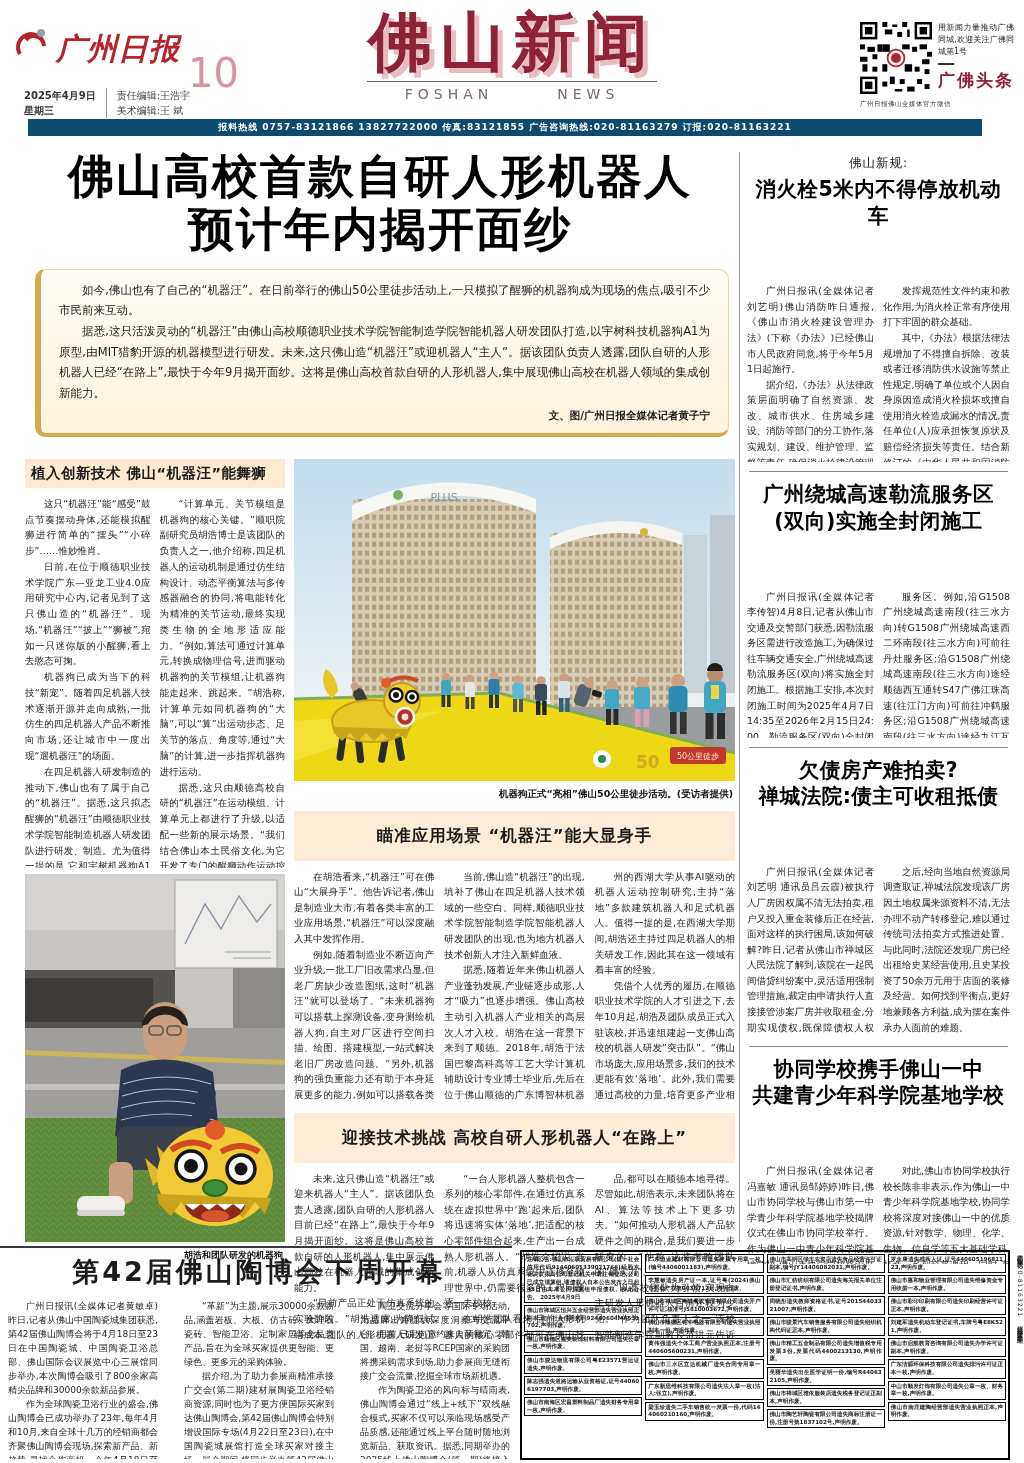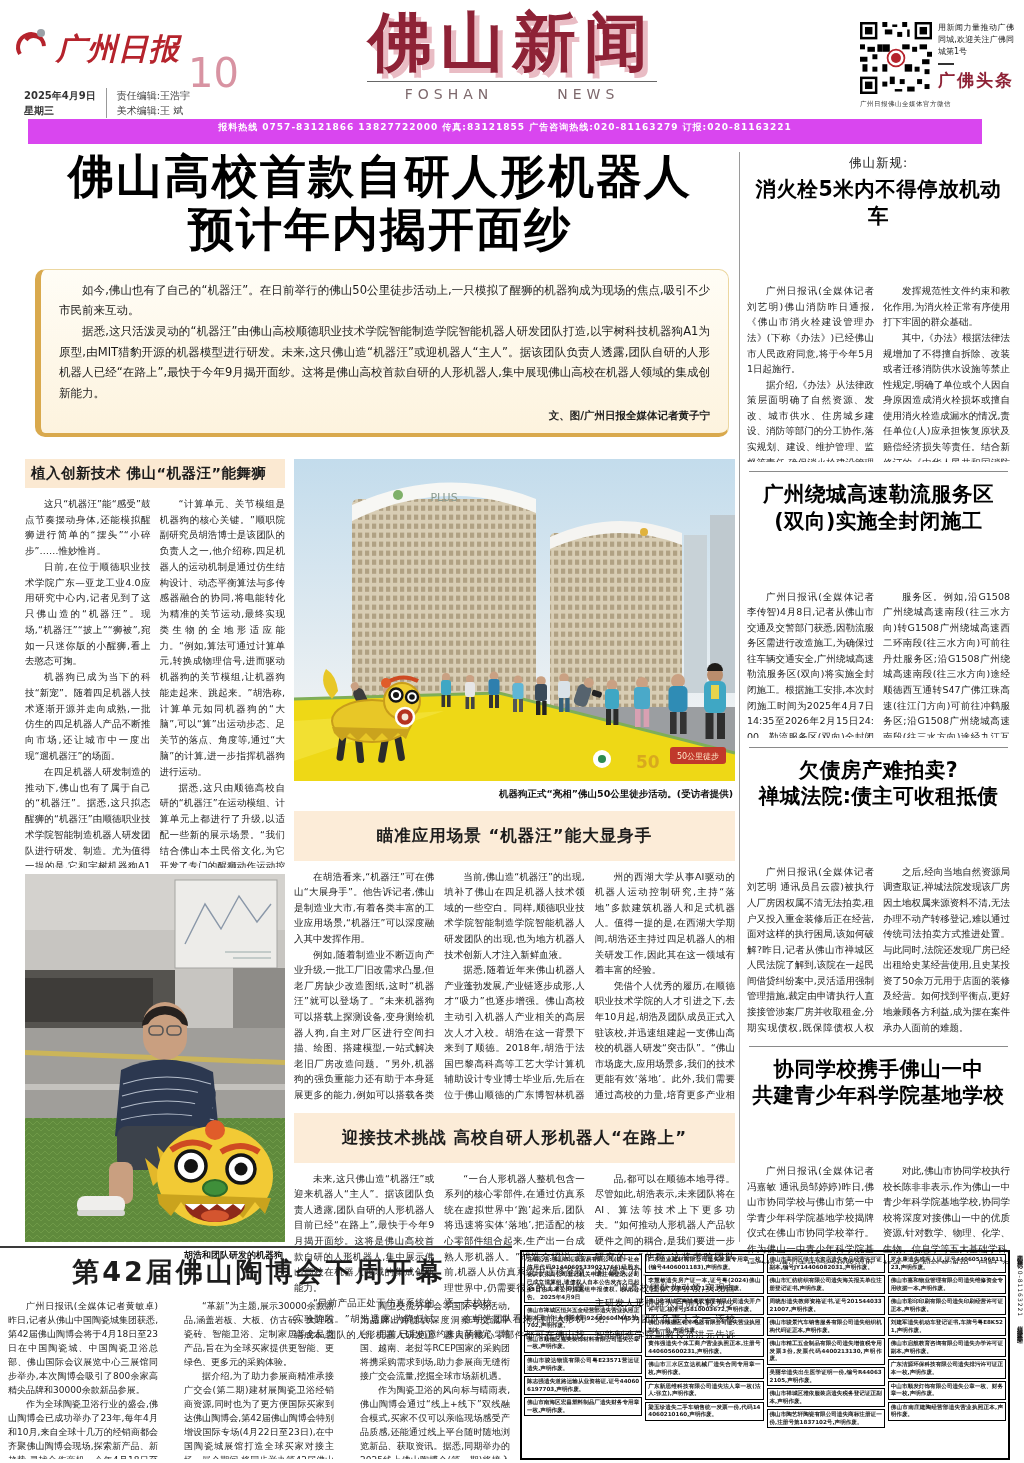--- a/index.html
+++ b/index.html
@@ -29,21 +29,21 @@
     display:flex; justify-content:center; gap:64px; color:#7d686c; font-size:14px; letter-spacing:5px; }
 
   .qr-wrap { position:absolute; left:860px; top:22px; width:156px; }
   .qr-row { display:flex; gap:6px; }
   .qr-box { width:72px; height:72px; flex:none; }
   .qr-texts { width:76px; font-size:8px; line-height:1.5; color:#222; text-align:justify; }
   .qr-dash { border-top:2px solid #333; width:16px; margin:5px 0 3px; }
   .qr-brand { font-size:17px; font-weight:bold; color:#8e2236; letter-spacing:2px; }
   .qr-sub { margin-top:6px; font-size:6.5px; color:#333; letter-spacing:0.5px; }
 
-  .hotline { position:absolute; left:28px; top:119px; width:954px; height:25px; background:#d946ef;
+  .hotline { position:absolute; left:28px; top:119px; width:954px; height:17px; background:#0c4a6e;
     color:#fff; font-size:9px; line-height:17px; text-align:center; letter-spacing:1px; font-weight:bold; }
 
   
   .rail-divider { position:absolute; left:739px; top:152px; width:1px; height:1090px; background:#9a9a9a; }
   .expo-rule { position:absolute; left:0; top:1246px; width:512px; border-top:2px solid #3a3a3a; }
 
   
   #main { position:absolute; left:25px; top:150px; width:710px; }
   .main-head { font-family:"DejaVu Serif","Liberation Serif",serif; font-weight:900; text-align:center;
     font-size:46px; line-height:1.16; letter-spacing:2px; color:#000; }

